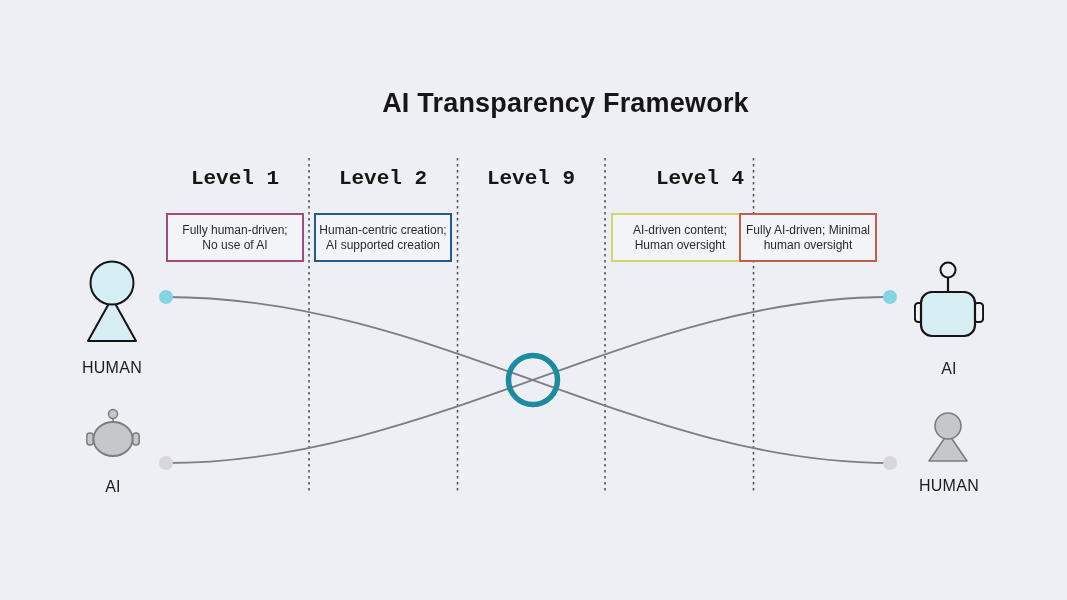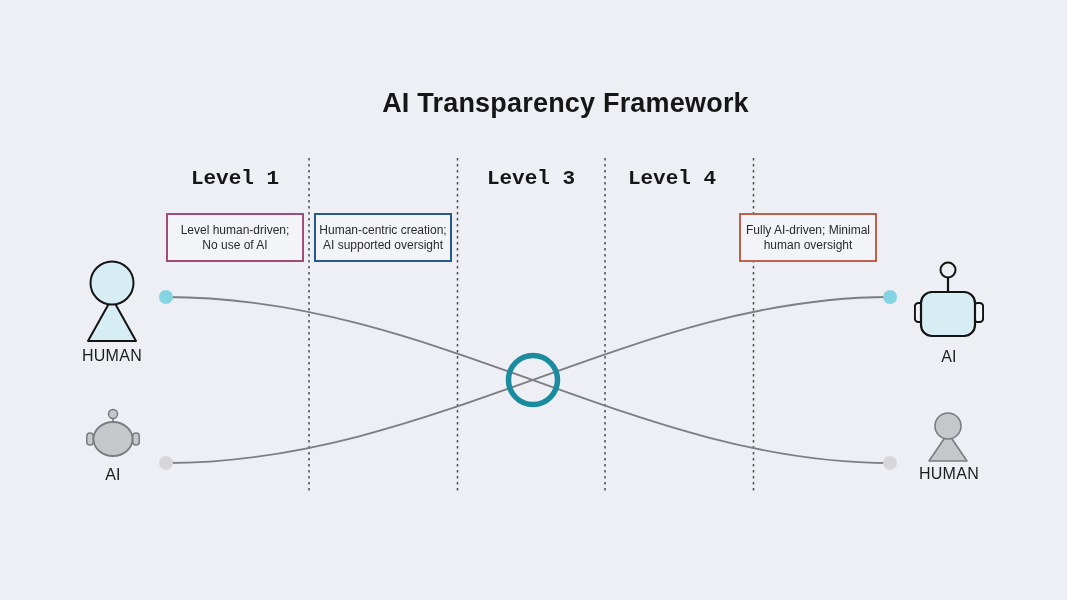--- a/index.html
+++ b/index.html
@@ -13,36 +13,36 @@
   #title{
     left:0;top:88px;width:100%;text-align:center;
     font-size:27px;font-weight:bold;color:var(--text-dark,#161616);
     letter-spacing:.2px;
     margin-left:32px;
   }
   .level-header{
     top:167px;width:150px;text-align:center;
     font-size:21px;font-weight:bold;color:var(--text-dark,#161616);font-family:Liberation Mono, monospace;
   }
-  .lh1{left:160px}.lh2{left:308px}.lh3{left:456px}.lh4{left:597px}.lh5{left:753px}
+  .lh1{left:160px}.lh2{left:308px}.lh3{left:456px}.lh4{left:625px}.lh5{left:753px}
   .level-box{
     top:213px;width:138px;height:49px;box-sizing:border-box;
     background:var(--box-fill,#f3f4f8);
     border:2px solid #888;
     display:flex;flex-direction:column;justify-content:center;
     text-align:center;font-size:12px;line-height:15px;color:#2b2b2b;
     padding:2px 3px;
   }
   .lb1{left:166px;border-color:var(--level1-border)}
   .lb2{left:314px;border-color:var(--level2-border)}
   .lb3{left:462px;border-color:var(--level3-border)}
   .lb4{left:611px;border-color:var(--level4-border)}
   .lb5{left:739px;border-color:var(--level5-border)}
   .actor-label{
-    text-align:center;font-size:16px;color:#1c1c1c;letter-spacing:.3px;
+    text-align:center;font-size:16px;color:#1c1c1c;letter-spacing:.3px;margin-top:12px;
   }
 </style>
 </head>
 <body>
 
 <div id="canvas">
 
   <svg class="abs" style="left:0;top:0" width="1067" height="600" viewBox="0 0 1067 600">
     <line x1="309" y1="158" x2="309" y2="492" stroke="var(--dashed-line)" stroke-width="1.5" stroke-dasharray="2.5 3.5"></line>
     <line x1="457.5" y1="158" x2="457.5" y2="492" stroke="var(--dashed-line)" stroke-width="1.5" stroke-dasharray="2.5 3.5"></line>
@@ -56,30 +56,35 @@
     <circle cx="890" cy="463" r="7" fill="var(--dot-gray)"></circle>
     <circle cx="166" cy="463" r="7" fill="var(--dot-gray)"></circle>
     <circle cx="890" cy="297" r="7" fill="var(--dot-cyan)"></circle>
 
     <circle cx="533" cy="380" r="24.5" fill="none" stroke="var(--ring)" stroke-width="5.5"></circle>
   </svg>
 
   <div id="title" class="abs">AI Transparency Framework</div>
 
   <div class="abs level-header lh1">Level 1</div>
-  <div class="abs level-header lh3">Level 3</div>
+  <div class="abs level-header lh2">Level 2</div>
+  <div class="abs level-header lh3">Level 9</div>
   <div class="abs level-header lh4">Level 4</div>
 
   <div class="abs level-box lb1">
-    <div>Level human-driven;</div>
+    <div>Fully human-driven;</div>
     <div>No use of AI</div>
   </div>
   <div class="abs level-box lb2">
     <div>Human-centric creation;</div>
-    <div>AI supported oversight</div>
+    <div>AI supported creation</div>
+  </div>
+  <div class="abs level-box lb4">
+    <div>AI-driven content;</div>
+    <div>Human oversight</div>
   </div>
   <div class="abs level-box lb5">
     <div>Fully AI-driven; Minimal</div>
     <div>human oversight</div>
   </div>
 
   <svg class="abs" style="left:76px;top:260px" width="72" height="84" viewBox="0 0 72 84">
     <polygon points="36,38 12,81 60,81" fill="var(--icon-blue)" stroke="var(--icon-black-stroke)" stroke-width="2" stroke-linejoin="round"></polygon>
     <circle cx="36" cy="23" r="21.5" fill="var(--icon-blue)" stroke="var(--icon-black-stroke)" stroke-width="2"></circle>
   </svg>

